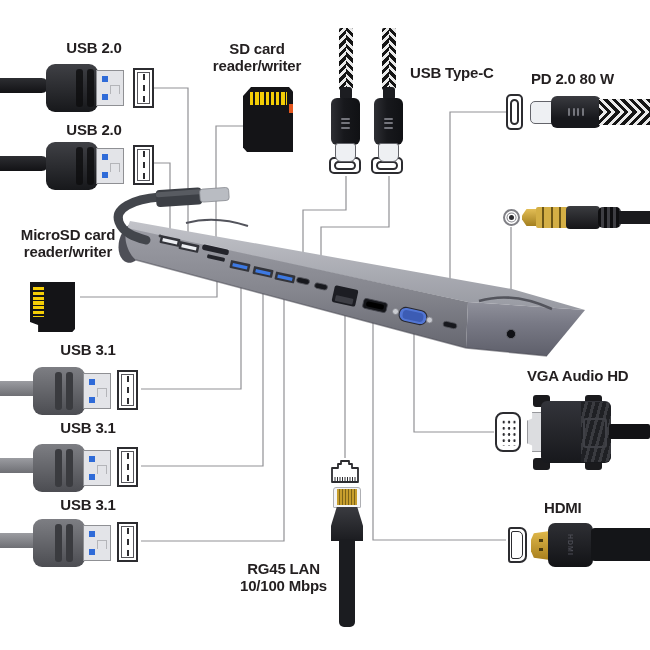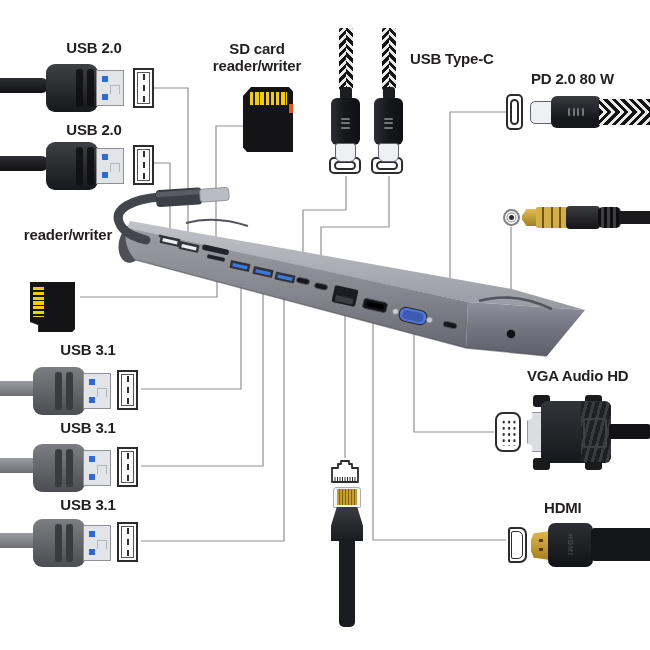--- a/index.html
+++ b/index.html
@@ -243,30 +243,35 @@
       <circle cx="511" cy="334" r="4.6" fill="#101116" stroke="#62636b" stroke-width="1"></circle>
     </g>
   </svg>
 
   <div class="lbl center" style="left:46px;top:40px;width:96px;">USB 2.0</div>
   <div class="lbl center" style="left:46px;top:122px;width:96px;">USB 2.0</div>
   <div class="lbl center" style="left:207px;top:41px;width:100px;">
     <div>SD card</div>
     <div>reader/writer</div>
   </div>
-  <div class="lbl" style="left:410px;top:51px;">USB Type-C</div>
+  <div class="lbl" style="left:410px;top:65px;">USB Type-C</div>
   <div class="lbl" style="left:531px;top:71px;">PD 2.0 80 W</div>
   <div class="lbl center" style="left:12px;top:227px;width:112px;">
+    <div>MicroSD card</div>
     <div>reader/writer</div>
   </div>
   <div class="lbl center" style="left:42px;top:342px;width:92px;">USB 3.1</div>
   <div class="lbl center" style="left:42px;top:420px;width:92px;">USB 3.1</div>
   <div class="lbl center" style="left:42px;top:497px;width:92px;">USB 3.1</div>
   <div class="lbl" style="left:527px;top:368px;">VGA Audio HD</div>
   <div class="lbl" style="left:544px;top:500px;">HDMI</div>
+  <div class="lbl center" style="left:236px;top:561px;width:95px;">
+    <div>RG45 LAN</div>
+    <div>10/100 Mbps</div>
+  </div>
 
   <div class="usba-icon" style="left:133px;top:68px;"></div>
   <div class="usba-icon" style="left:133px;top:145px;"></div>
   <div class="usba-icon" style="left:117px;top:370px;"></div>
   <div class="usba-icon" style="left:117px;top:447px;"></div>
   <div class="usba-icon" style="left:117px;top:522px;"></div>
   <div class="typec-icon" style="left:329px;top:157px;"></div>
   <div class="typec-icon" style="left:371px;top:157px;"></div>
   <div class="pd-icon" style="left:506px;top:94px;"></div>
   <div class="audio-icon" style="left:503px;top:209px;"></div>

